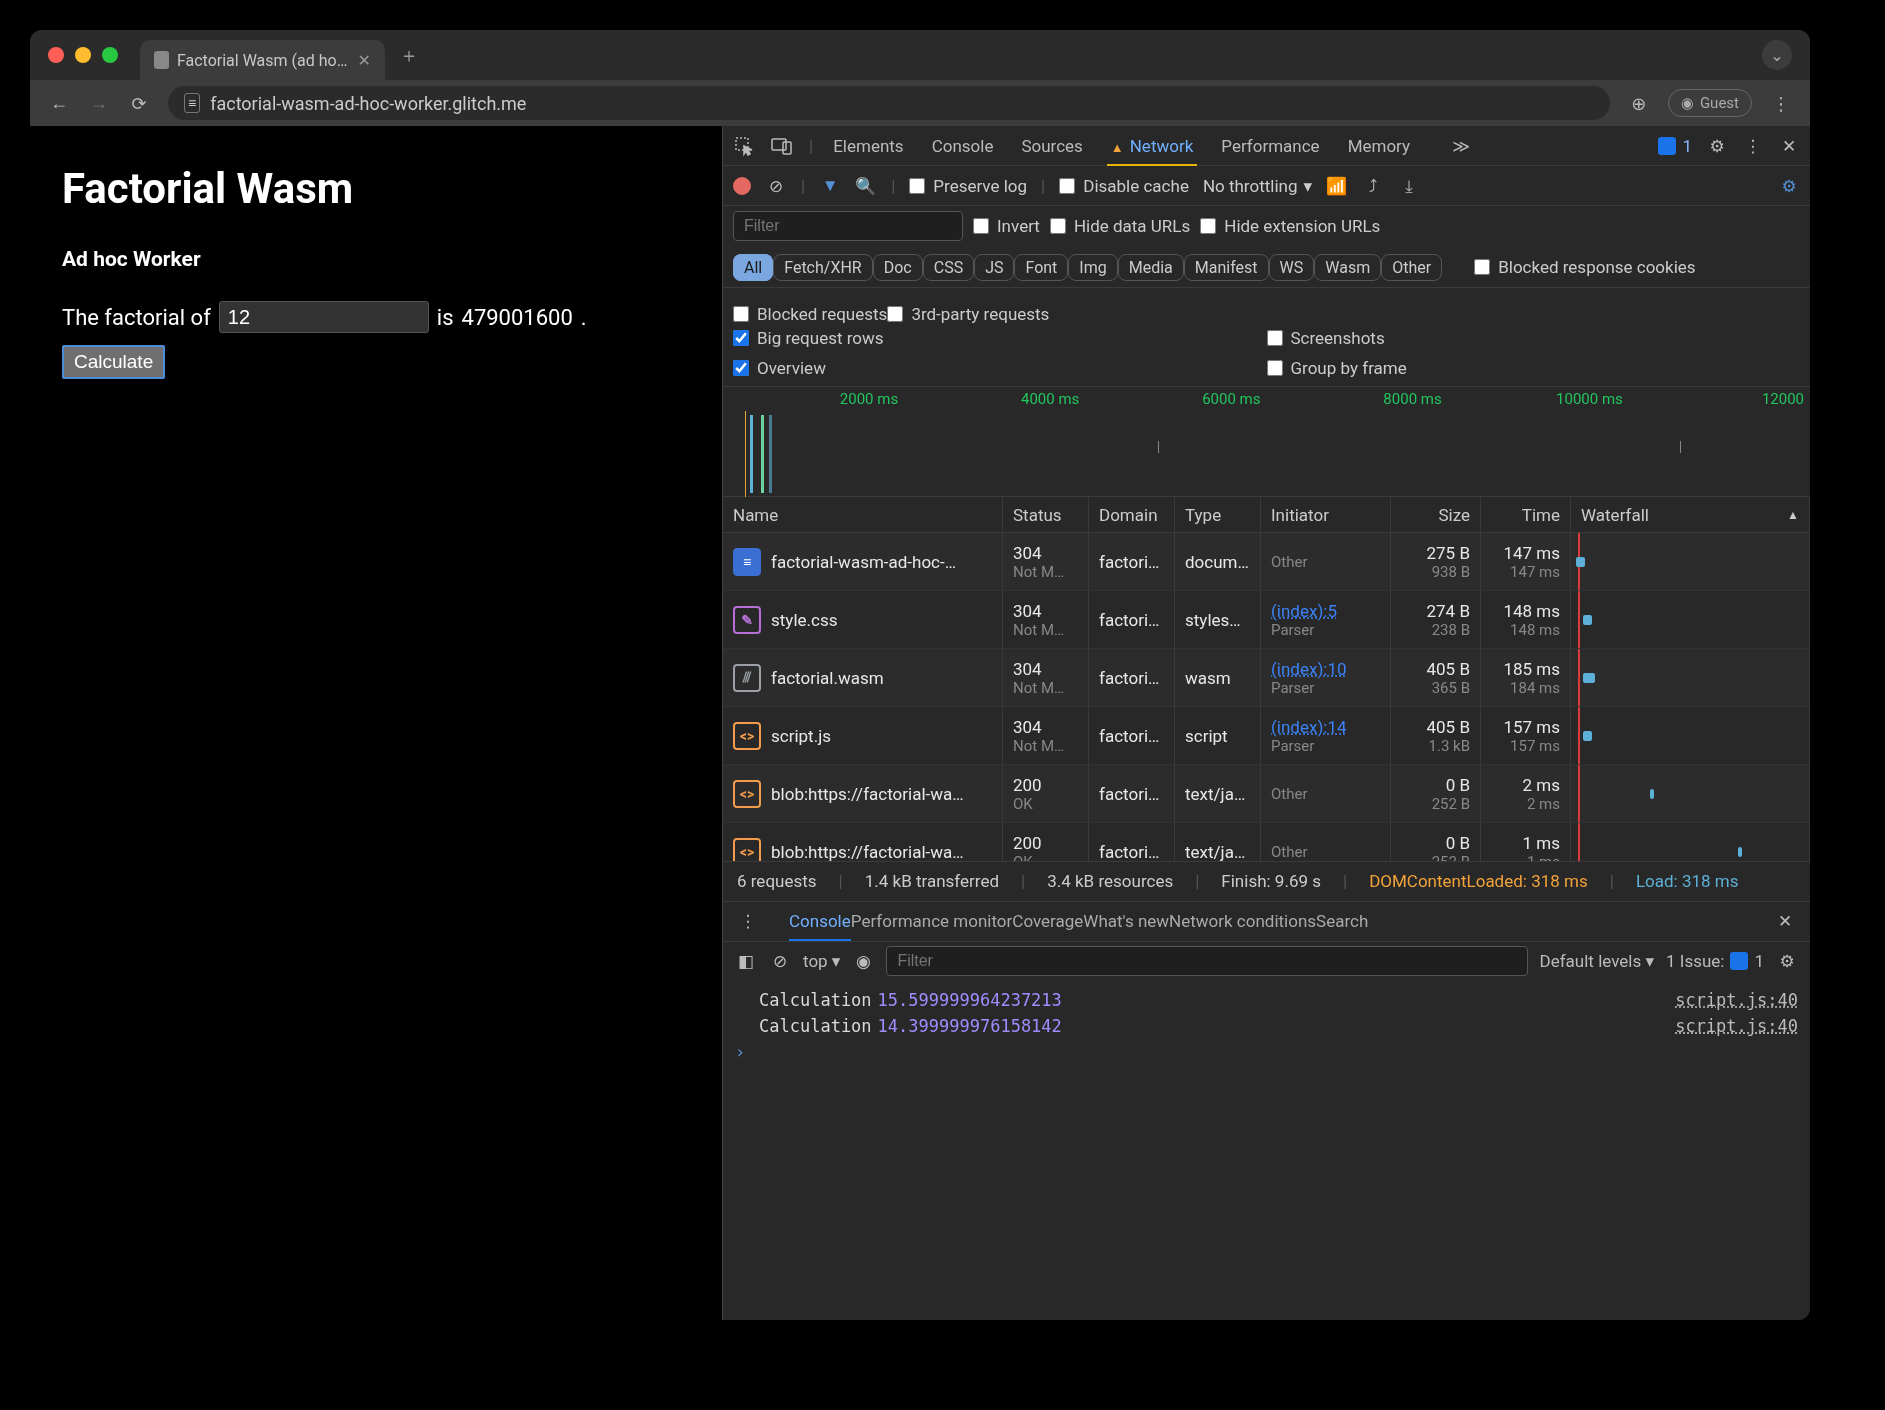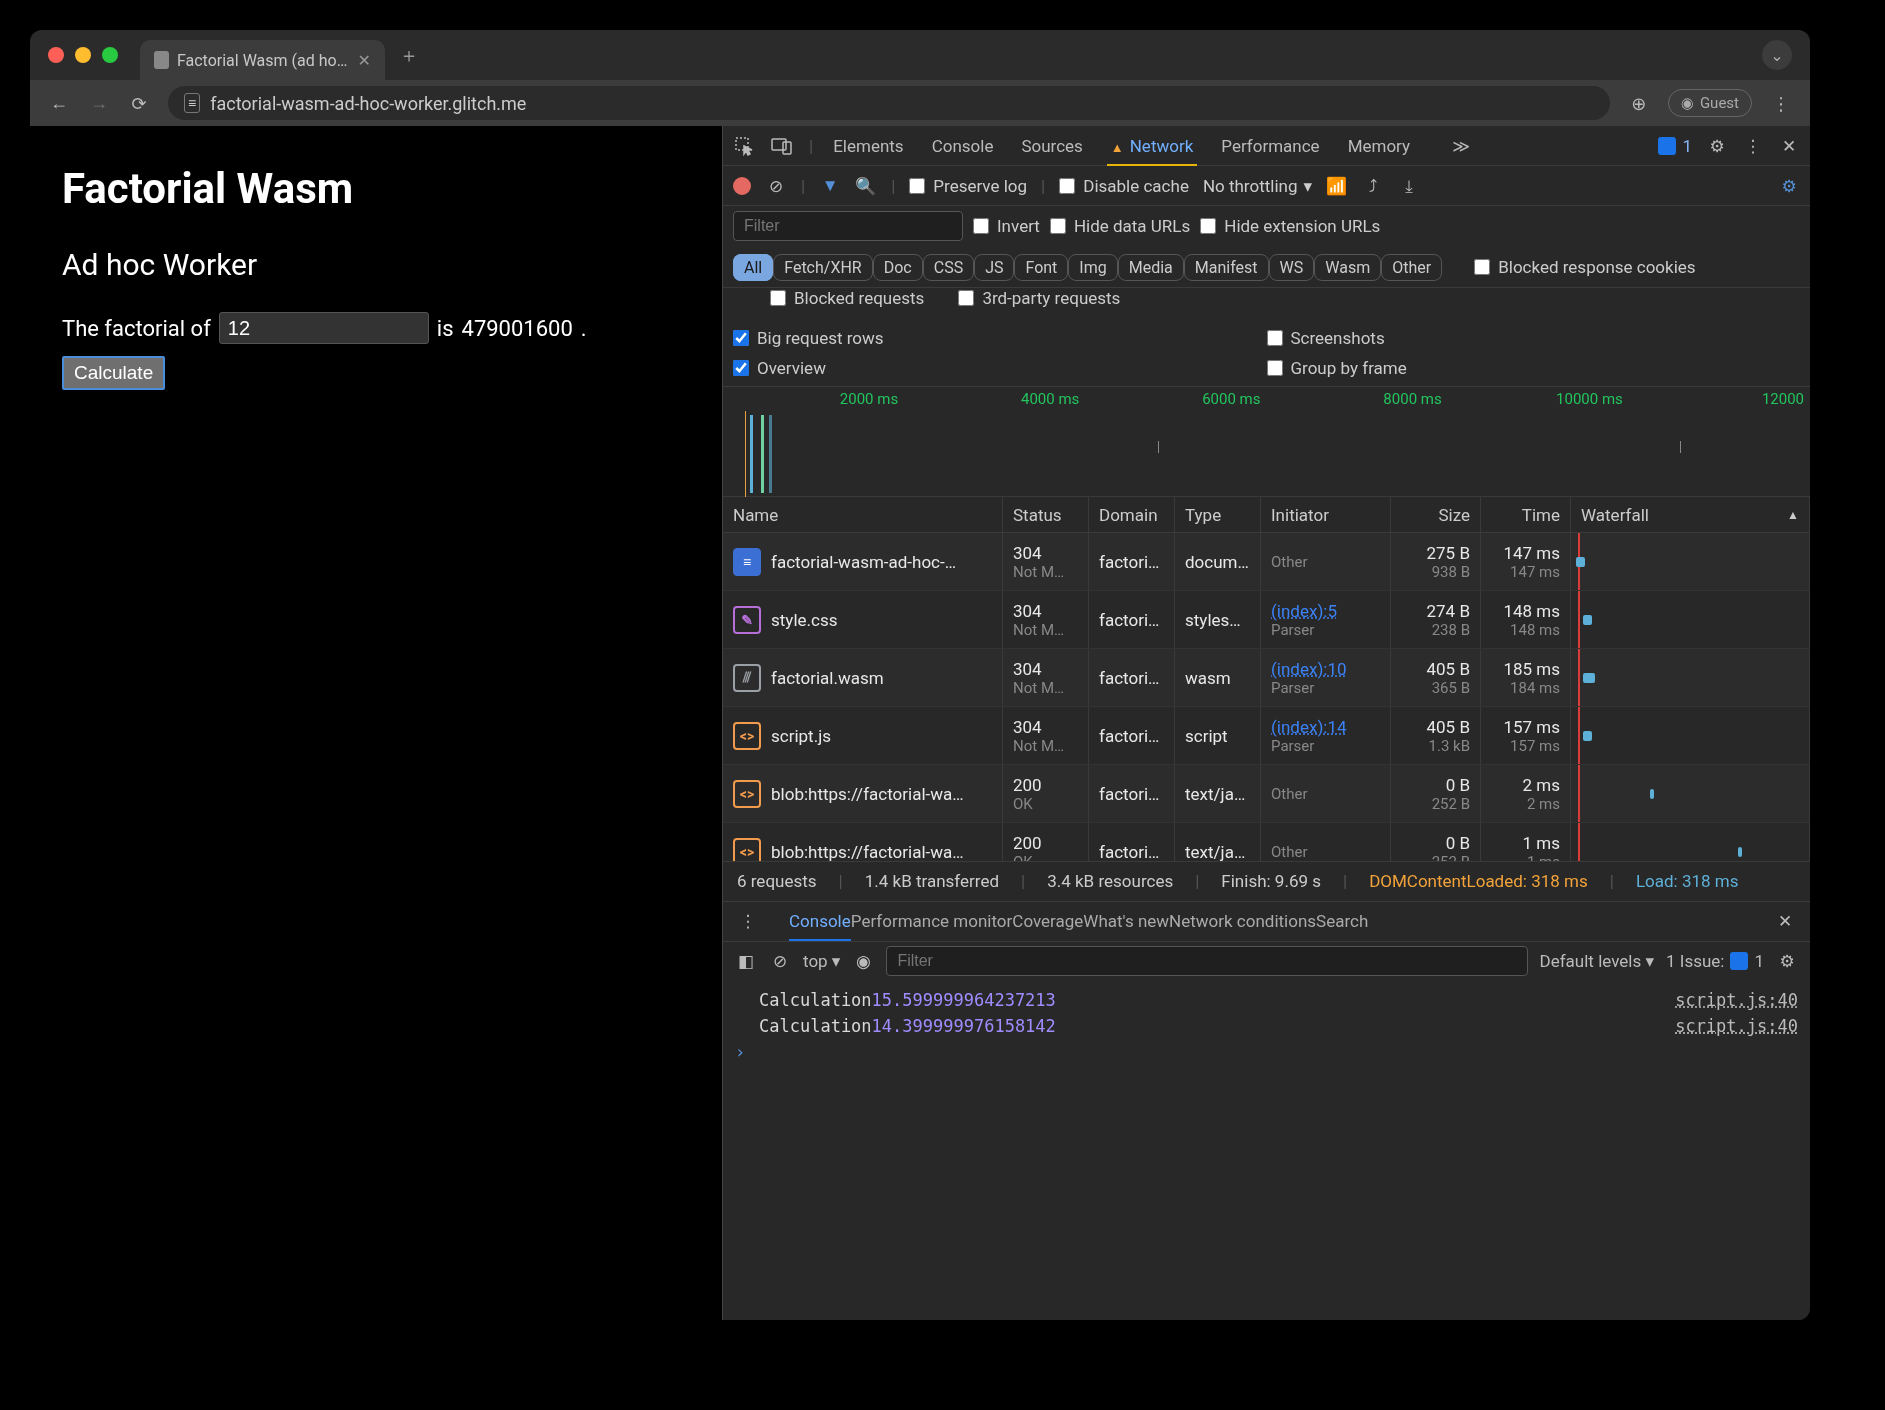--- a/index.html
+++ b/index.html
@@ -95,21 +95,21 @@
   display: flex;
   background: #000;
 }
 .page {
   width: 692px;
   background: #000;
   padding: 38px 32px;
   color: #fff;
 }
 .page h1 { font-size: 42px; font-weight: 700; margin-bottom: 34px; }
-.page h2 { font-size: 30px; font-weight: 400; margin-bottom: 30px; margin-top: 24px; }
+.page h2 { font-size: 21px; font-weight: 700; margin-bottom: 30px; margin-top: 24px; }
 .page .line { font-size: 22px; display: flex; align-items: center; gap: 8px; margin-bottom: 12px; }
 .page input[type="number"] {
   background: #333; border: 1px solid #555; color: #fff; width: 210px; height: 32px; padding: 0 8px; font-size: 20px; border-radius: 3px;
 }
 .page button {
   background: #6f6f6f; border: 2px solid #4a8dd8; color: #fff; padding: 4px 10px; font-size: 19px; border-radius: 2px;
 }
 .devtools {
   flex: 1;
   background: #282828;
@@ -147,21 +147,21 @@
 }
 .filter-row .filter-input { width: 230px; }
 .chip-row {
   display: flex; align-items: center; height: 42px; padding: 0 10px; gap: 8px; flex-wrap: wrap; border-bottom: 1px solid #3a3a3a;
 }
 .chip {
   border: 1px solid #555; border-radius: 8px; padding: 3px 10px; color: #ccc; font-size: 16px; cursor: pointer;
 }
 .chip.active { background: #7aa7e0; color: #1a1a1a; border-color: #7aa7e0; }
 .check-row {
-  display: flex; align-items: flex-start; height: 36px; padding: 0 10px; gap: 34px; color:#ccc;margin-left:37px;
+  display: flex; align-items: flex-end; height: 36px; padding: 0 10px; color:#ccc;
 }
 .two-col { display: flex; padding: 4px 10px 8px 10px; border-bottom: 1px solid #3a3a3a; }
 .two-col .col { flex: 1; display: flex; flex-direction: column; gap: 10px; }
 .overview {
   position: relative;
   height: 110px;
   border-bottom: 1px solid #3a3a3a;
   background: #282828;
 }
 .ov-ticks { display: flex; height: 24px; font-size: 15px; color: #22c55e; align-items: center; }
@@ -215,21 +215,21 @@
 .issue-chip .bl { width:18px;height:18px;background:#1a73e8;border-radius:3px;}
 .console-body {
   flex: 1;
   font-family: Menlo, "SF Mono", Consolas, monospace;
   font-size: 17px;
   padding: 6px 12px;
   background: #282828;
 }
 .con-line { display: flex; padding: 3px 0; }
 .con-msg { color: #d9d9d9; }
-.con-val { color: #9f8cfe; }
+.con-val { color: #9f8cfe; margin-left: 6px; }
 .con-src { margin-left: auto; color: #bbb; text-decoration: underline dotted; }
 .con-caret { color: #5590d6; }
 .sort-ind { margin-left:auto; font-size:12px;}
 svg { display: block; }
 </style>
 </head>
 <body>
 
 <div class="window">
 

